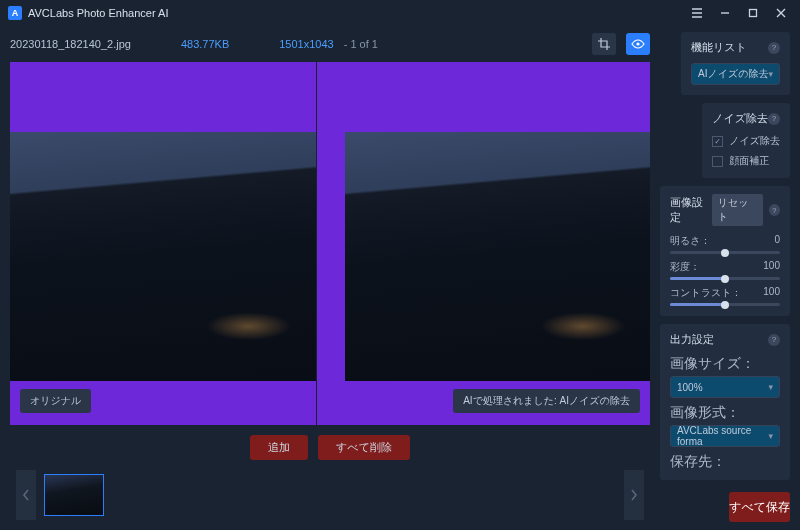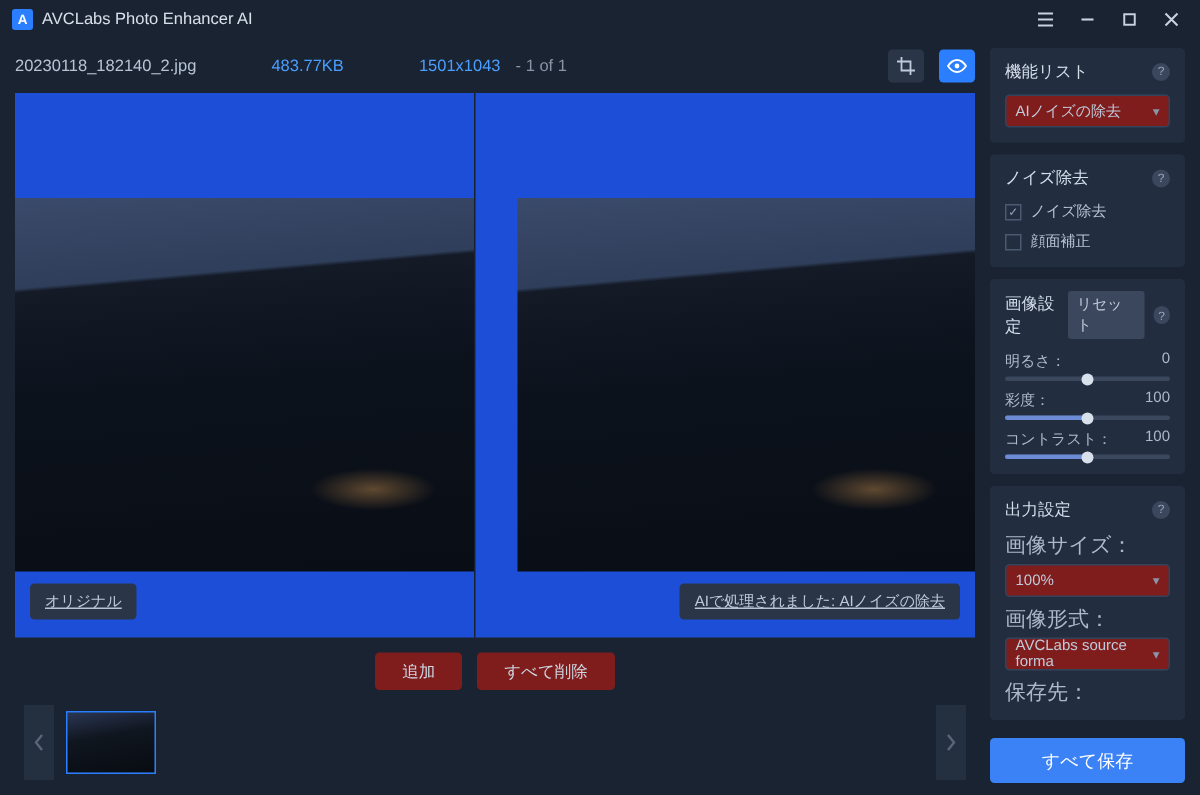--- a/index.html
+++ b/index.html
@@ -54,26 +54,25 @@
 .info-btn {
   width: 24px; height: 22px;
   background: #2a3648;
   border-radius: 3px;
   display: flex; align-items: center; justify-content: center;
   cursor: pointer;
 }
 .info-btn.active { background: #2b7fff; }
 .preview-area {
   flex: 1;
-  background: #1d4ed8;
+  background: #6d28d9;
   margin-top: 6px;
   display: flex;
   flex-direction: column;
   min-height: 0;
-  text-decoration: underline;
 }
 .preview-split {
   flex: 1;
   display: flex;
   min-height: 0;
 }
 .preview-pane {
   flex: 1;
   position: relative;
   overflow: hidden;
@@ -141,20 +140,21 @@
     linear-gradient(170deg, #2a3654 0%, #10161f 40%, #080c12 100%);
   cursor: pointer;
 }
 .right-panel {
   width: 140px;
   padding: 6px 10px 0 0;
   display: flex;
   flex-direction: column;
   gap: 8px;
   overflow: hidden;
+  align-items: flex-end;
 }
 .panel {
   background: #222e40;
   border-radius: 3px;
   padding: 8px 10px 10px 10px;
 }
 .panel-head {
   display: flex; align-items: center; justify-content: space-between;
   margin-bottom: 8px;
 }
@@ -171,21 +171,21 @@
   background: #3a475c;
   color: #c0cada;
   font-size: 10px;
   padding: 2px 6px;
   border-radius: 2px;
   margin-left: auto;
   margin-right: 6px;
   cursor: pointer;
 }
 .select {
-  background: #7f1d1d;
+  background: #0c4a6e;
   border: 1px solid #34425a;
   border-radius: 3px;
   height: 22px;
   display: flex; align-items: center; justify-content: space-between;
   padding: 0 6px;
   font-size: 10px;
   color: #c0cada;
   cursor: pointer;
 }
 .chev { color: #8a96a8; font-size: 9px; }
@@ -221,21 +221,21 @@
 }
 .slider-handle {
   position: absolute; top: 50%;
   width: 8px; height: 8px;
   background: #d8e0ec;
   border-radius: 50%;
   transform: translate(-50%, -50%);
 }
 .field-label { font-size: 14px; color: #aeb8ca; margin: 6px 0 3px 0; }
 .save-btn {
-  background: #3b82f6;
+  background: #7f1d1d;
   color: #fff;
   border-radius: 3px;
   height: 30px;
   display: flex; align-items: center; justify-content: center;
   font-size: 12px;
   cursor: pointer;
   margin-top: auto;
   margin-bottom: 8px;
 }
 svg { display: block; }

